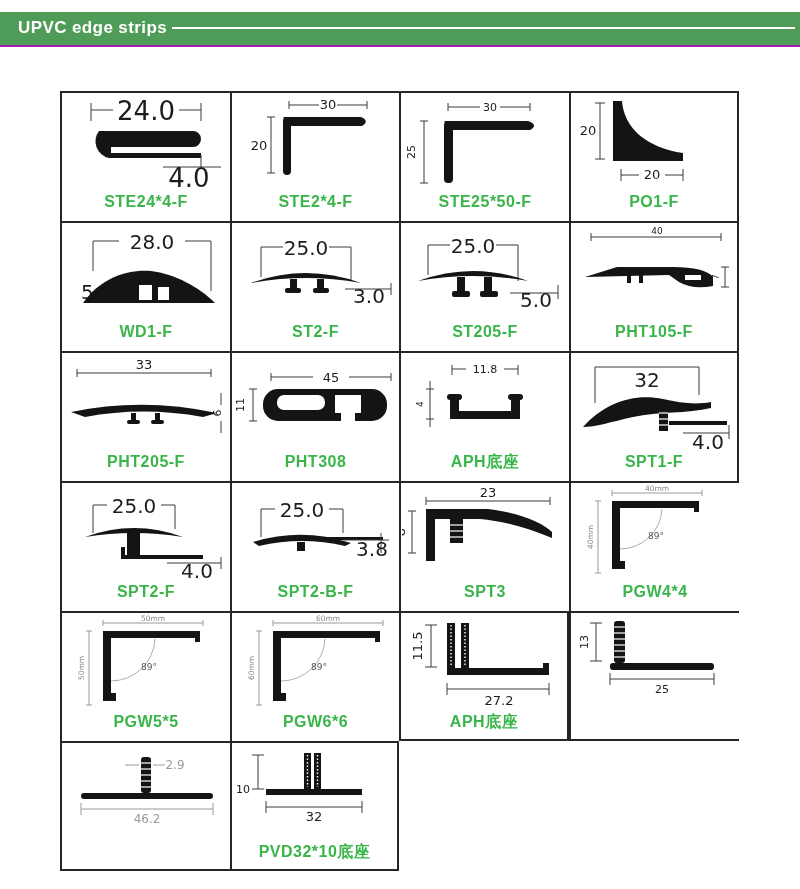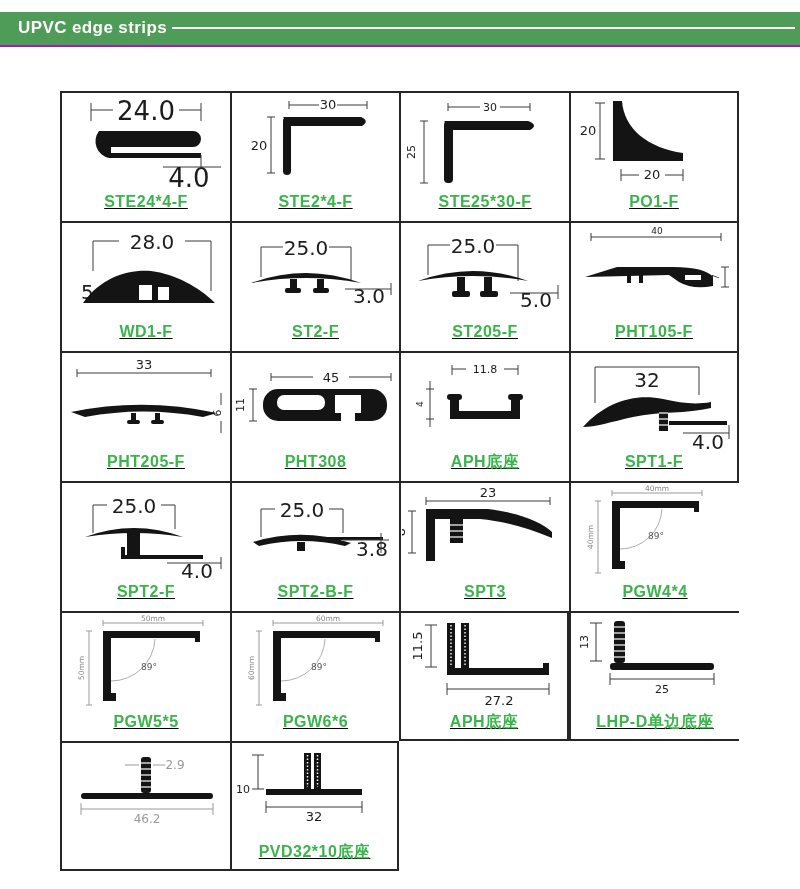--- a/index.html
+++ b/index.html
@@ -4,21 +4,21 @@
 <style>
   html,body{margin:0;padding:0}
   body{width:800px;height:889px;background:#ffffff;position:relative;
        font-family:"Liberation Sans",sans-serif;}
   .banner{position:absolute;left:0;top:0;width:800px;height:33px;
           background:var(--banner,#4f9c59);border-bottom:2px solid #a21caf;margin-top:12px;}
   .banner-title{position:absolute;left:18px;top:6px;color:#fff;font-weight:bold;
           font-size:17px;letter-spacing:.4px;}
   .banner-rule{position:absolute;left:172px;right:5px;top:15px;height:2px;background:#fff;}
   .grid{position:absolute;left:60px;top:91px;width:721px;display:grid;
-        grid-template-columns:170px 169px 170px 170px;grid-auto-rows:130px;text-decoration:underline;}
+        grid-template-columns:170px 169px 170px 170px;grid-auto-rows:130px;}
   .cell{border-top:2px solid #262626;border-left:2px solid #262626;
         box-sizing:border-box;display:flex;flex-direction:column;align-items:center;
         padding-top:2px;background:#fff;}
   .cell.b-r{border-right:2px solid #262626}
   .cell.b-b{border-bottom:2px solid #262626}
   .cell svg{display:block;flex:0 0 auto}
   .cell-label{height:26px;line-height:22px;color:var(--label,#39b54a);
         font-weight:bold;font-size:16px;text-align:center;letter-spacing:.5px;}
   svg text{font-family:"DejaVu Sans",sans-serif;fill:#1c1c1c}
   .t-huge{font-size:26px}
@@ -85,21 +85,21 @@
       <line class="dim" x1="46" y1="12" x2="78" y2="12"></line>
         <line class="dim" x1="98" y1="12" x2="128" y2="12"></line>
       <text class="t-sm" x="88" y="16" text-anchor="middle">30</text>
       <line class="dim" x1="18" y1="26" x2="26" y2="26"></line>
         <line class="dim" x1="18" y1="88" x2="26" y2="88"></line>
       <line class="dim" x1="22" y1="26" x2="22" y2="88"></line>
       <text class="t-sm" transform="rotate(-90 13 57)" x="13" y="57" text-anchor="middle">25</text>
       <rect class="shape" x="42" y="26" width="9" height="62" rx="4"></rect>
       <path class="shape" d="M42,26 h84 q11,4 2,9 H51 z"></path>
     </svg>
-    <div class="cell-label">STE25*30-F</div>
+    <div class="cell-label">STE25*50-F</div>
   </div>
 
   <div class="cell b-r">
     <svg viewBox="0 0 166 96" width="166" height="96">
       <line class="dim" x1="24" y1="8" x2="34" y2="8"></line>
         <line class="dim" x1="24" y1="64" x2="34" y2="64"></line>
       <line class="dim" x1="29" y1="8" x2="29" y2="64"></line>
       <text class="t-med" x="17" y="40" text-anchor="middle">20</text>
       <path class="shape" d="M42,6 h9 c2,28 26,47 61,52 v8 H42 z"></path>
       <line class="dim" x1="50" y1="80" x2="68" y2="80"></line>
@@ -415,21 +415,20 @@
       <line class="ribh" x1="42" y1="24" x2="53" y2="24"></line>
         <line class="ribh" x1="42" y1="30" x2="53" y2="30"></line>
       <line class="ribh" x1="42" y1="36" x2="53" y2="36"></line>
         <line class="ribh" x1="42" y1="42" x2="53" y2="42"></line>
       <rect class="shape" x="38" y="48" width="104" height="7" rx="3"></rect>
       <line class="dim" x1="38" y1="64" x2="142" y2="64"></line>
       <line class="dim" x1="38" y1="58" x2="38" y2="70"></line>
         <line class="dim" x1="142" y1="58" x2="142" y2="70"></line>
       <text class="t-sm" x="90" y="78" text-anchor="middle">25</text>
     </svg>
-    <div class="cell-label">LHP-D单边底座</div>
   </div>
 
   <div class="cell b-b">
     <svg viewBox="0 0 166 96" width="166" height="96">
       <rect class="shape" x="78" y="12" width="10" height="36" rx="3"></rect>
       <line class="ribh" x1="78" y1="18" x2="88" y2="18"></line>
         <line class="ribh" x1="78" y1="24" x2="88" y2="24"></line>
       <line class="ribh" x1="78" y1="30" x2="88" y2="30"></line>
         <line class="ribh" x1="78" y1="36" x2="88" y2="36"></line>
       <line class="ribh" x1="78" y1="42" x2="88" y2="42"></line>

